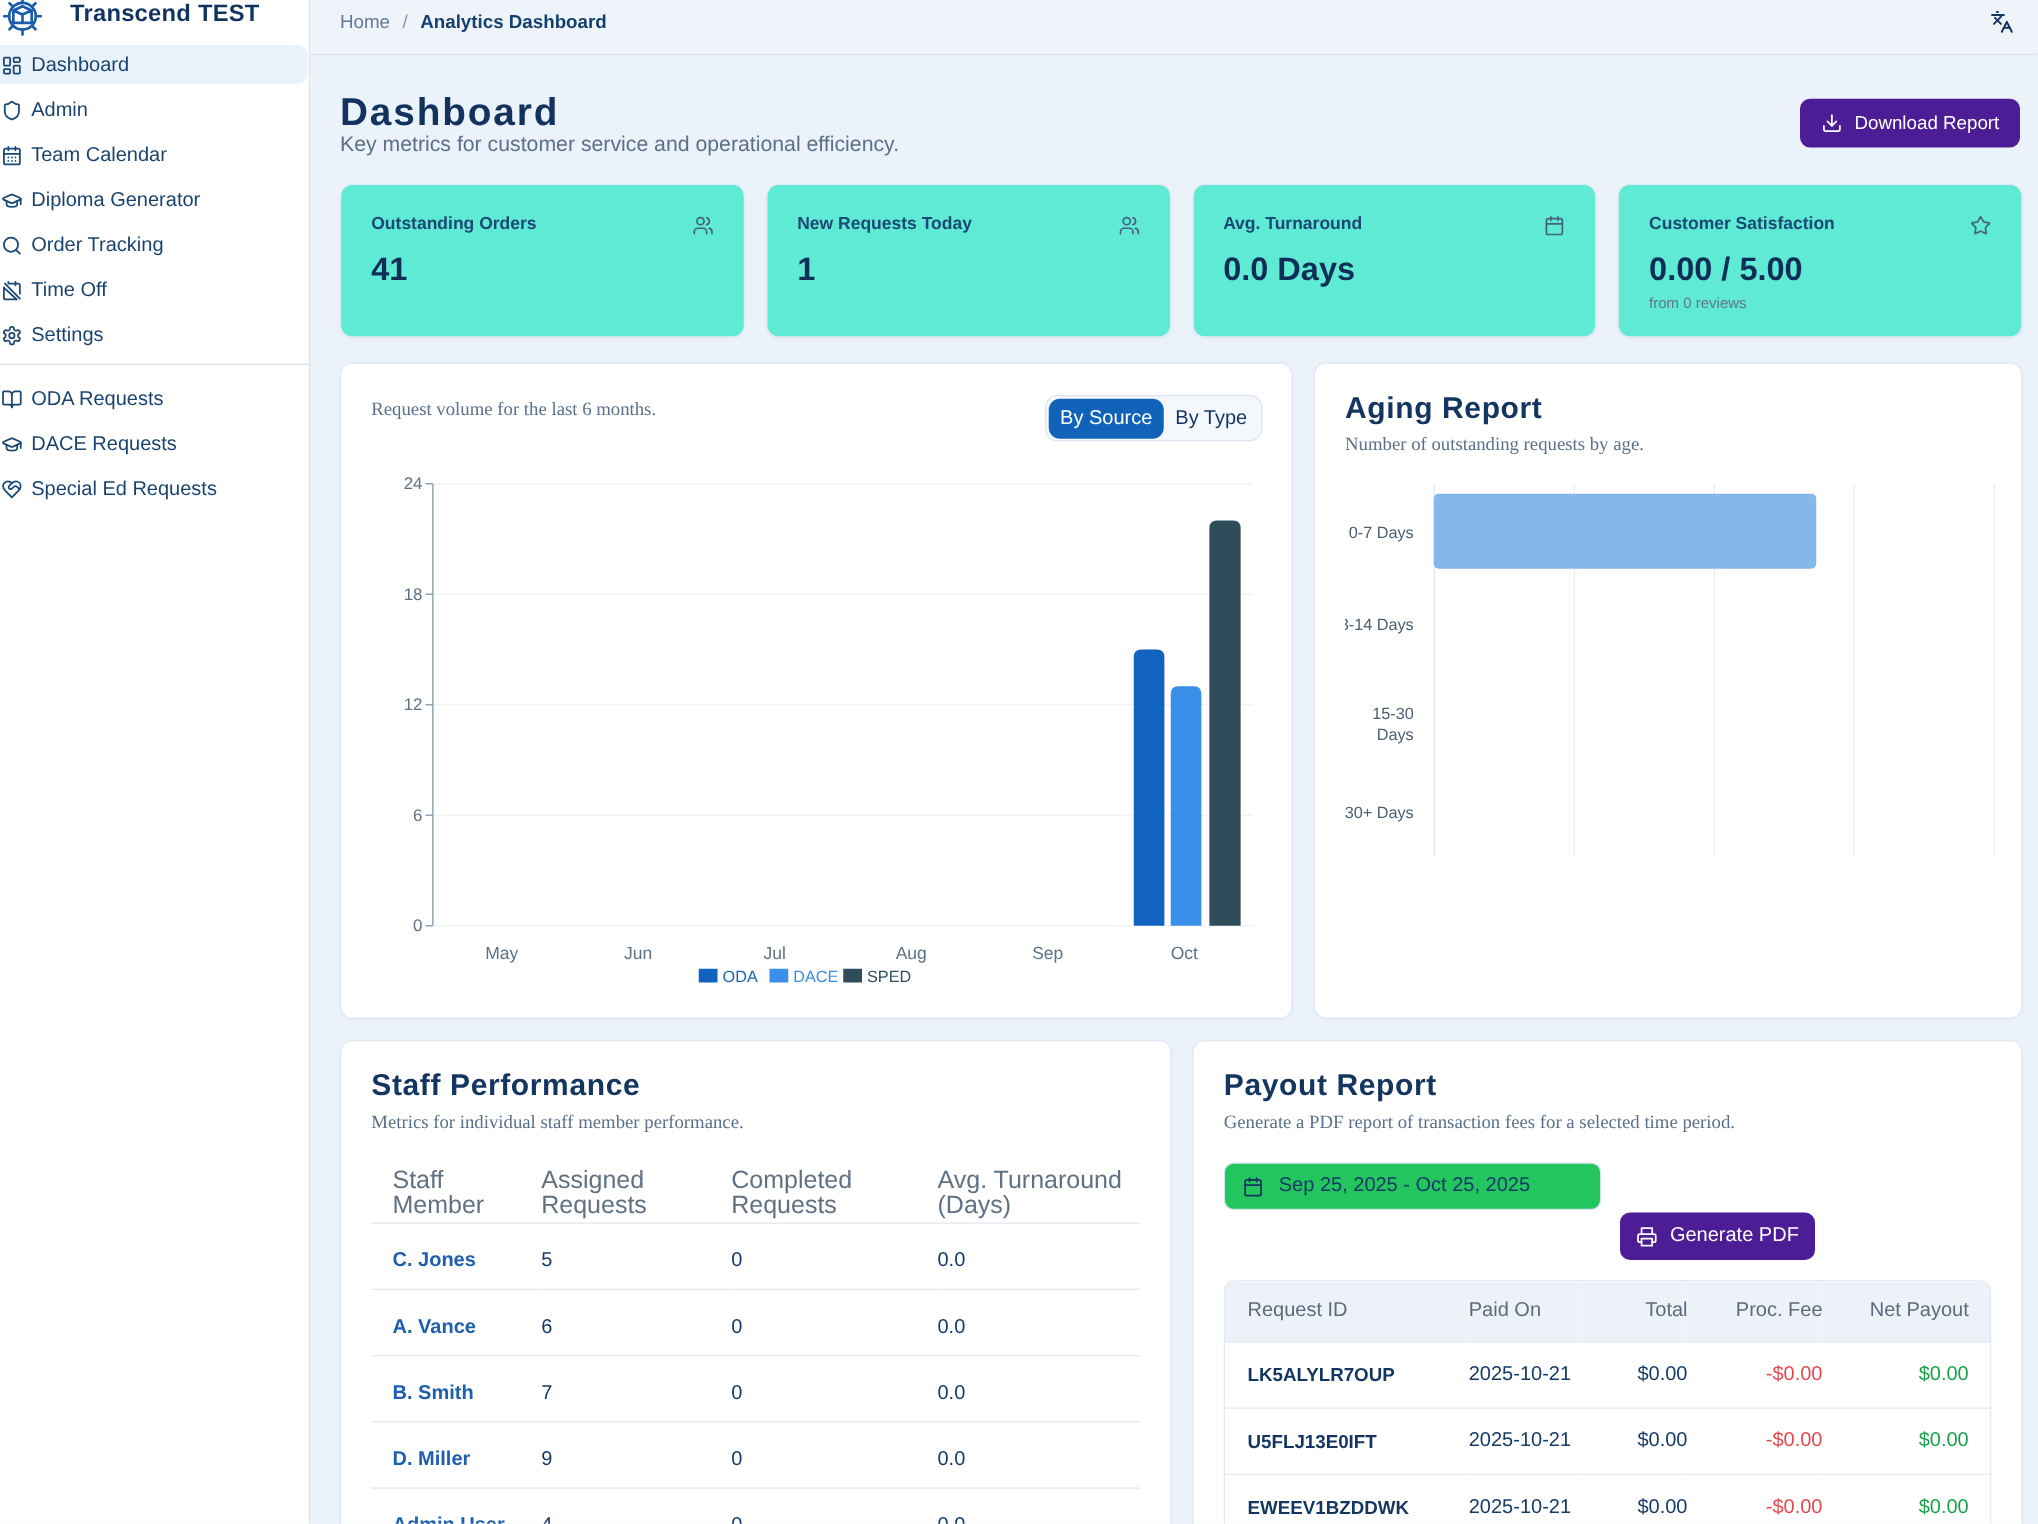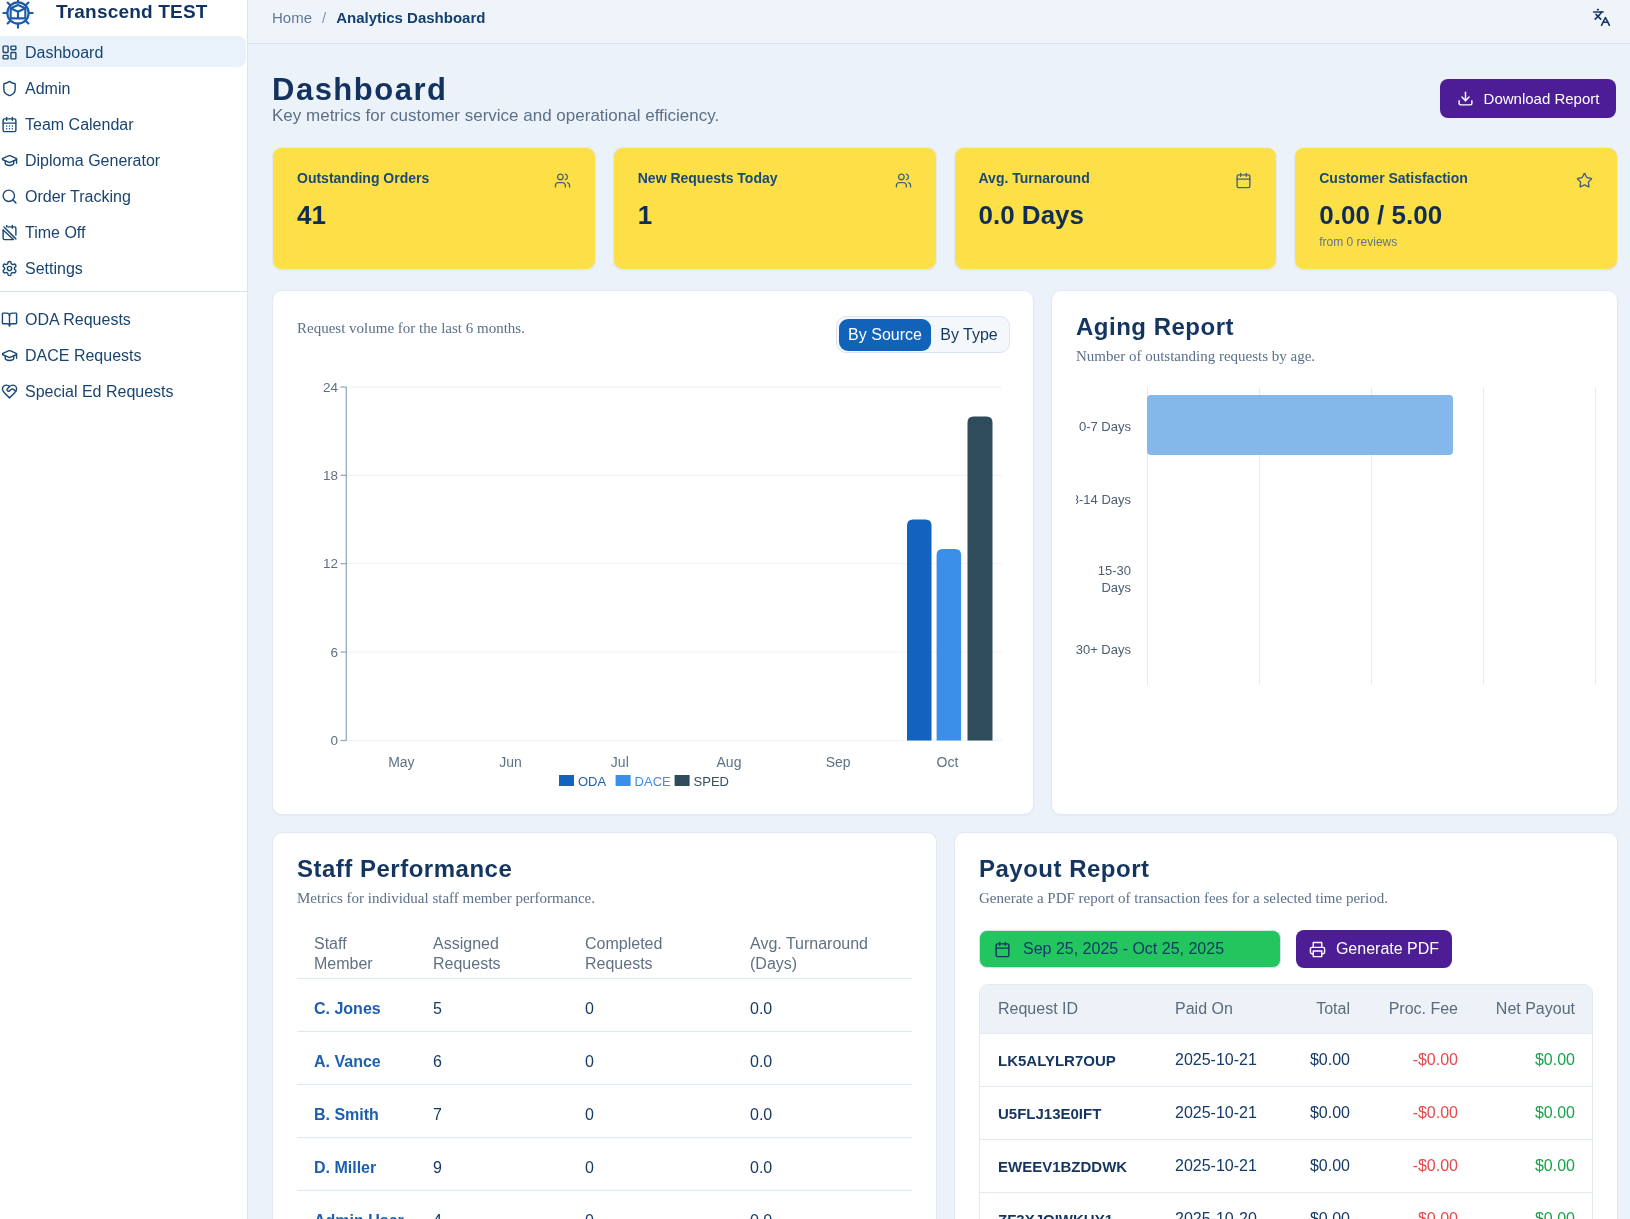--- a/index.html
+++ b/index.html
@@ -20,45 +20,45 @@
 .crumb-sep { color:#8296ae; margin:0 10px; }
 .crumb-cur { color:#14406f; font-weight:bold; }
 .topbar-icon { position:absolute; right:19px; top:8px; }
 .content { padding:24px 12px 0 24px; }
 .page-head { display:flex; justify-content:space-between; align-items:flex-start; margin-top:4px; }
 .page-title { font-size:31px; font-weight:bold; color:#13335e; letter-spacing:1.5px; }
 .page-sub { font-size:17px; color:#5b7089; margin-top:-2px; }
 .btn-blue { background:#4c1d95; color:#fff; border:none; border-radius:8px; font-family:"Liberation Sans",sans-serif; }
 .dl-btn { width:176px; height:39px; font-size:15px; display:flex; align-items:center; justify-content:center; gap:10px; margin-top:7px; margin-right:2px; }
 .stats { display:flex; gap:17px; margin-top:21px; }
-.stat-card { flex:1; background:#fde047; border:1px solid #e2e9f2; border-radius:10px; height:123px; padding:22px 12px 0 24px; position:relative; box-shadow:0 1px 2px rgba(30,60,100,0.04); }
+.stat-card { flex:1; background:#5eead4; border:1px solid #e2e9f2; border-radius:10px; height:123px; padding:22px 12px 0 24px; position:relative; box-shadow:0 1px 2px rgba(30,60,100,0.04); }
 .stat-title { font-size:14px; font-weight:bold; color:#1b4975; }
 .stat-value { font-size:26px; font-weight:bold; color:#0f2e55; margin-top:14px; }
 .stat-from { font-size:12px; color:#64748b; margin-top:4px; }
 .stat-icon { position:absolute; right:24px; top:24px; color:#47617c; }
 .row2 { display:flex; gap:17px; margin-top:20px; }
 .card { background:#fff; border:1px solid #e2e9f2; border-radius:10px; box-shadow:0 1px 2px rgba(30,60,100,0.04); }
 .chart-card { width:762px; height:525px; padding:22px 24px; position:relative; }
 .aging-card { width:567px; height:525px; padding:22px 24px; position:relative; }
 .card-title { font-size:24px; font-weight:bold; color:#14355f; letter-spacing:0.5px; }
 .card-sub { font-size:15px; color:#5b7089; margin-top:7px;font-family:Liberation Serif, serif; }
 .toggle { position:absolute; right:23px; top:25px; width:174px; height:37px; background:#f4f8fd; border:1px solid #dbe4f0; border-radius:10px; display:flex; align-items:center; padding:2px; }
 .toggle .on { width:92px; height:32px; background:#1063b8; border-radius:9px; color:#fff; font-size:16px; display:flex; align-items:center; justify-content:center; }
 .toggle .off { flex:1; text-align:center; color:#14355f; font-size:16px; }
 .row3 { display:flex; gap:17px; margin-top:17px; }
 .staff-card { width:665px; height:400px; padding:22px 24px; }
 .payout-card { width:664px; height:400px; padding:22px 24px; }
 table { border-collapse:collapse; }
 .staff-table { width:100%; margin-top:27px; font-size:16px; table-layout:fixed; }
-.staff-table th { text-align:left; color:#617184; font-weight:normal; font-size:16px; padding:0 0 4px 0; line-height:20px; vertical-align:top; }
+.staff-table th { text-align:left; color:#617184; font-weight:normal; font-size:20px; padding:0 0 4px 0; line-height:20px; vertical-align:top; }
 .staff-table td { padding:21px 0 13px 0; border-top:1px solid #dfe7f0; color:#153a66; }
 .staff-table .name { color:#1d5fae; font-weight:bold; }
 .payout-bar { display:flex; gap:15px; margin-top:23px; }
 .date-box { width:302px; height:38px; background:#22c55e; border:1px solid #d6e1ee; border-radius:8px; display:flex; align-items:center; gap:12px; padding:0 14px; font-size:16px; color:#153a66; }
-.pdf-btn { width:156px; height:38px; font-size:16px; display:flex; align-items:center; justify-content:center; gap:10px; }
+.pdf-btn { width:156px; height:38px; font-size:16px; display:flex; align-items:center; justify-content:center; gap:10px;margin-top:40px; }
 .pay-wrap { border:1px solid #e3eaf2; border-radius:9px; overflow:hidden; margin-top:16px; }
 .pay-table { width:100%; font-size:16px; table-layout:fixed; }
 .pay-table th { background:#edf2f8; color:#5b6b7e; font-weight:normal; text-align:left; padding:15px 0; }
 .pay-table th:first-child { padding-left:18px; }
 
 .pay-table td { padding:17px 0; border-top:1px solid #e3eaf2; }
 .pay-table tr:first-child td { border-top:none; }
 .pay-table td:first-child { padding-left:18px; font-weight:bold; color:#14355f; }
 .r { text-align:right; }
 .pay-table th.r { text-align:right; }

